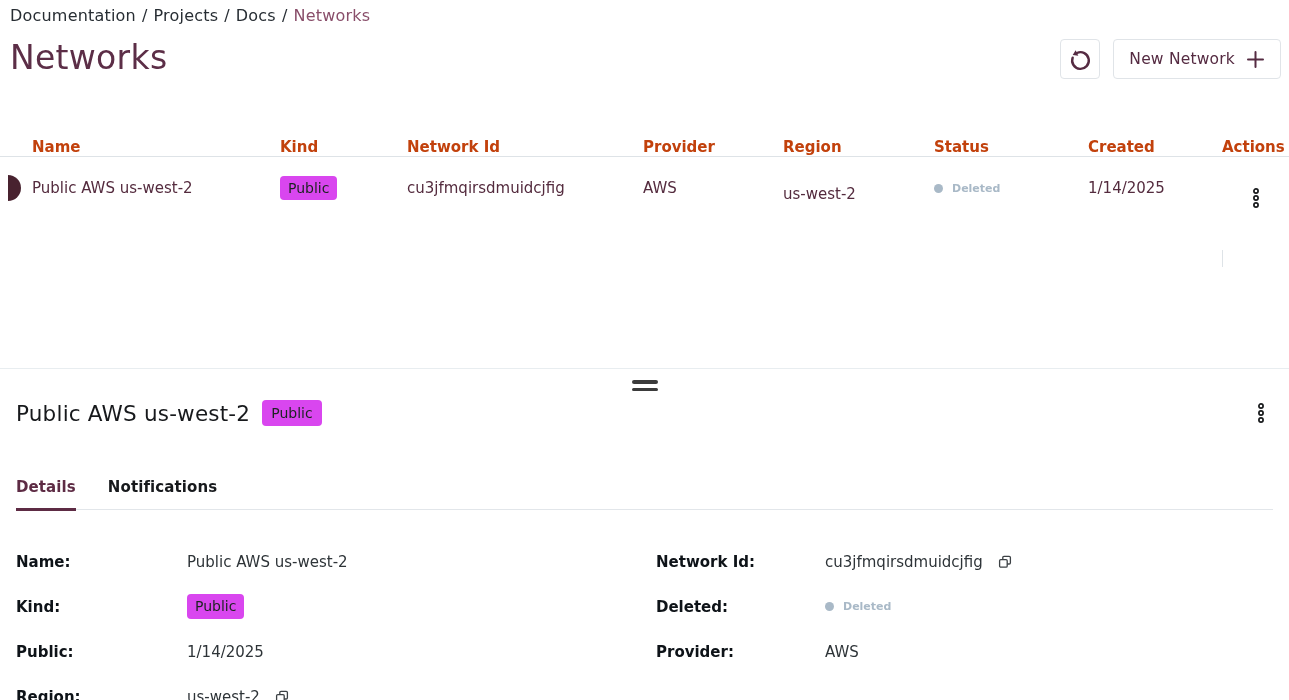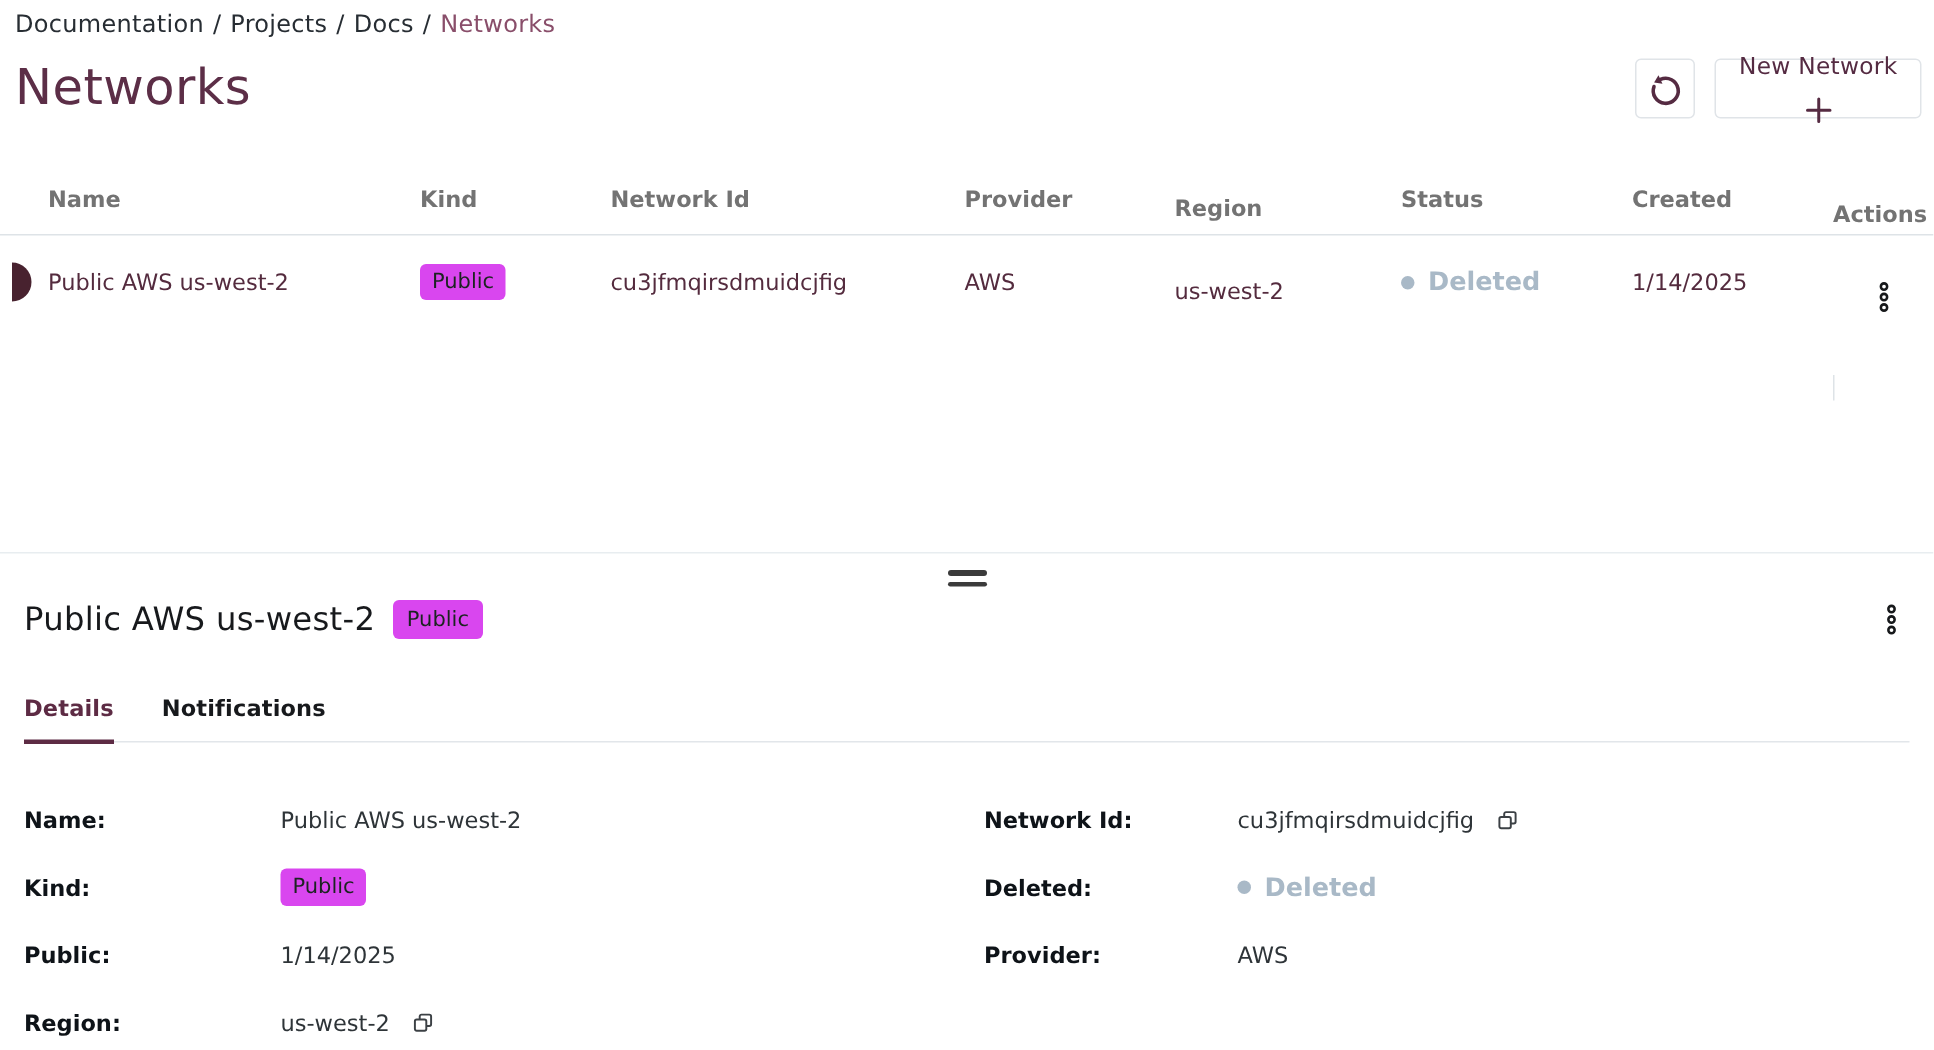--- a/index.html
+++ b/index.html
@@ -15,58 +15,58 @@
   .breadcrumb span { display:inline; }
   .breadcrumb .sep { margin:0 6px; color:#272d33; }
   .crumb { cursor:pointer; }
   .crumb-current { color:#894e6a; }
 
   
   .page-title { position:absolute; top:38px; left:10px; margin:0; font-size:33px; font-weight:500; color:#5c2e47; letter-spacing:.3px; }
   .toolbar { position:absolute; top:39px; right:8px; display:flex; gap:13px; align-items:center; }
   .btn { border:1px solid #e0e4e8; background:#fff; border-radius:4px; height:40px; display:flex; align-items:center; justify-content:center; color:#552b42; cursor:pointer; font-family:inherit; }
   .btn-refresh { width:40px; }
-  .btn-new { padding:0 15px; font-size:15.5px; font-weight:500; gap:11px; letter-spacing:.2px;flex-direction:column; }
+  .btn-new { padding:0 15px; font-size:15.5px; font-weight:500; gap:11px; letter-spacing:.2px; }
 
   
   .table { position:absolute; top:110px; left:0; right:0; }
-  .thead { display:flex; height:47px; align-items:center; border-bottom:1px solid #dee3e7; font-weight:bold; font-size:15px; color:#737373; }
+  .thead { display:flex; height:47px; align-items:flex-end; border-bottom:1px solid #dee3e7; font-weight:bold; font-size:15px; color:#c2410c; }
   .trow { display:flex; height:62px; align-items:center; font-size:15px; color:#542b3e; position:relative; cursor:pointer; }
   .c-name { width:280px; padding-left:32px; }
   .c-kind { width:127px; }
   .c-netid { width:236px; }
   .c-provider { width:140px; }
   .c-region { width:151px;margin-top:12px; }
   .c-status { width:154px; }
   .c-created { width:134px; }
   .c-actions { flex:1; display:flex;margin-top:20px; }
   .thead .c-actions { justify-content:flex-start; }
   .trow .c-actions { justify-content:center; }
   .actions-sep { position:absolute; left:1222px; top:140px; width:1px; height:17px; background:#dee3e7; }
   .row-indicator { position:absolute; left:8px; top:50%; transform:translateY(-50%); width:13px; height:26px; background:#48222f; border-radius:0 13px 13px 0; }
 
   .badge { display:inline-block; background:#d946ef; color:#1b2420; padding:3px 8px; border-radius:4px; font-size:14px; line-height:1.35; }
-  .status { display:inline-flex; align-items:center; gap:9px; color:#a9b9c7; font-weight:600; font-size:17px; }
+  .status { display:inline-flex; align-items:center; gap:9px; color:#a9b9c7; font-weight:600; font-size:11px; }
   .status-dot { width:9px; height:9px; border-radius:50%; background:#a9b9c7; flex:none; }
 
   .icon-btn { background:none; border:none; padding:3px 5px; cursor:pointer; display:inline-flex; align-items:center; }
 
   
   .divider { position:absolute; top:368px; left:0; width:100%; height:0; border-top:1px solid #e8edf0; }
   .drag-handle { position:absolute; top:378px; left:50%; transform:translateX(-50%); display:flex; flex-direction:column; gap:4px; cursor:row-resize; padding:2px 4px; }
   .drag-bar { width:26px; height:3.5px; background:#3b3b3b; border-radius:2px; }
 
   
   .panel { position:absolute; top:392px; left:0; right:0; bottom:0; padding:0 16px; }
   .panel-header { display:flex; align-items:center; margin-top:7px; }
   .panel-title { font-size:21.5px; font-weight:400; color:#17191c; letter-spacing:.2px; }
   .panel-badge { margin-left:12px; font-size:14px; padding:4px 9px; }
   .panel-kebab { margin-left:auto; margin-right:0; }
 
-  .tabs { display:flex; gap:32px; margin-top:36px; border-bottom:1px solid #e2e6ea; }
+  .tabs { display:flex; gap:32px; margin-top:51px; border-bottom:1px solid #e2e6ea; }
   .tab { font-size:15px; font-weight:bold; color:#17191c; padding-bottom:13px; cursor:pointer; position:relative; letter-spacing:.1px; }
   .tab.active { color:#5d2b44; }
   .tab.active::after { content:""; position:absolute; left:0; right:0; bottom:-2px; height:3.5px; background:#5d2b44; }
 
   .fields { display:grid; grid-template-columns:171px 469px 169px 1fr; grid-auto-rows:45px; align-items:center; margin-top:29px; font-size:15px; }
   .field-label { font-weight:bold; color:#0e1318; }
   .field-value { color:#2e3438; display:flex; align-items:center; gap:10px; }
 
   svg { display:block; }
 </style>

